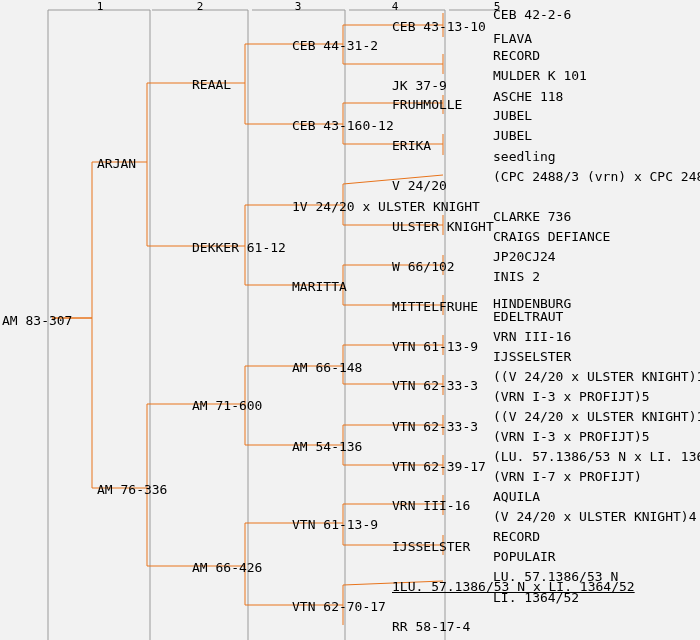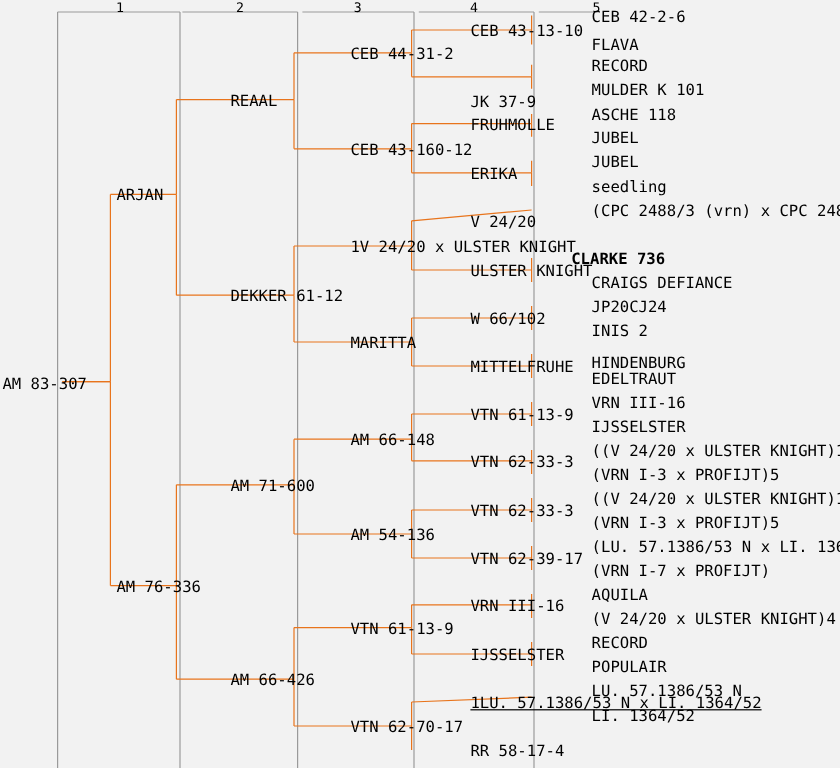--- a/index.html
+++ b/index.html
@@ -181,21 +181,21 @@
       <div class="node" style="left: 392px; top: 621px;">RR 58-17-4</div>
       <div class="node" style="left: 493px; top: 9px;">CEB 42-2-6</div>
       <div class="node" style="left: 493px; top: 33px;">FLAVA</div>
       <div class="node" style="left: 493px; top: 50px;">RECORD</div>
       <div class="node" style="left: 493px; top: 70px;">MULDER K 101</div>
       <div class="node" style="left: 493px; top: 91px;">ASCHE 118</div>
       <div class="node" style="left: 493px; top: 110px;">JUBEL</div>
       <div class="node" style="left: 493px; top: 130px;">JUBEL</div>
       <div class="node" style="left: 493px; top: 151px;">seedling</div>
       <div class="node" style="left: 493px; top: 171px;">(CPC 2488/3 (vrn) x CPC 2487/3 (vrn</div>
-      <div class="node" style="left: 476px; top: 211px; font-weight: bold;">CLARKE 736</div>
+      <div class="node" style="left: 493px; top: 211px;">CLARKE 736</div>
       <div class="node" style="left: 493px; top: 231px;">CRAIGS DEFIANCE</div>
       <div class="node" style="left: 493px; top: 251px;">JP20CJ24</div>
       <div class="node" style="left: 493px; top: 271px;">INIS 2</div>
       <div class="node" style="left: 493px; top: 298px;">HINDENBURG</div>
       <div class="node" style="left: 493px; top: 311px;">EDELTRAUT</div>
       <div class="node" style="left: 493px; top: 331px;">VRN III-16</div>
       <div class="node" style="left: 493px; top: 351px;">IJSSELSTER</div>
       <div class="node" style="left: 493px; top: 371px;">((V 24/20 x ULSTER KNIGHT)1 x PROF</div>
       <div class="node" style="left: 493px; top: 391px;">(VRN I-3 x PROFIJT)5</div>
       <div class="node" style="left: 493px; top: 411px;">((V 24/20 x ULSTER KNIGHT)1 x PROF</div>

